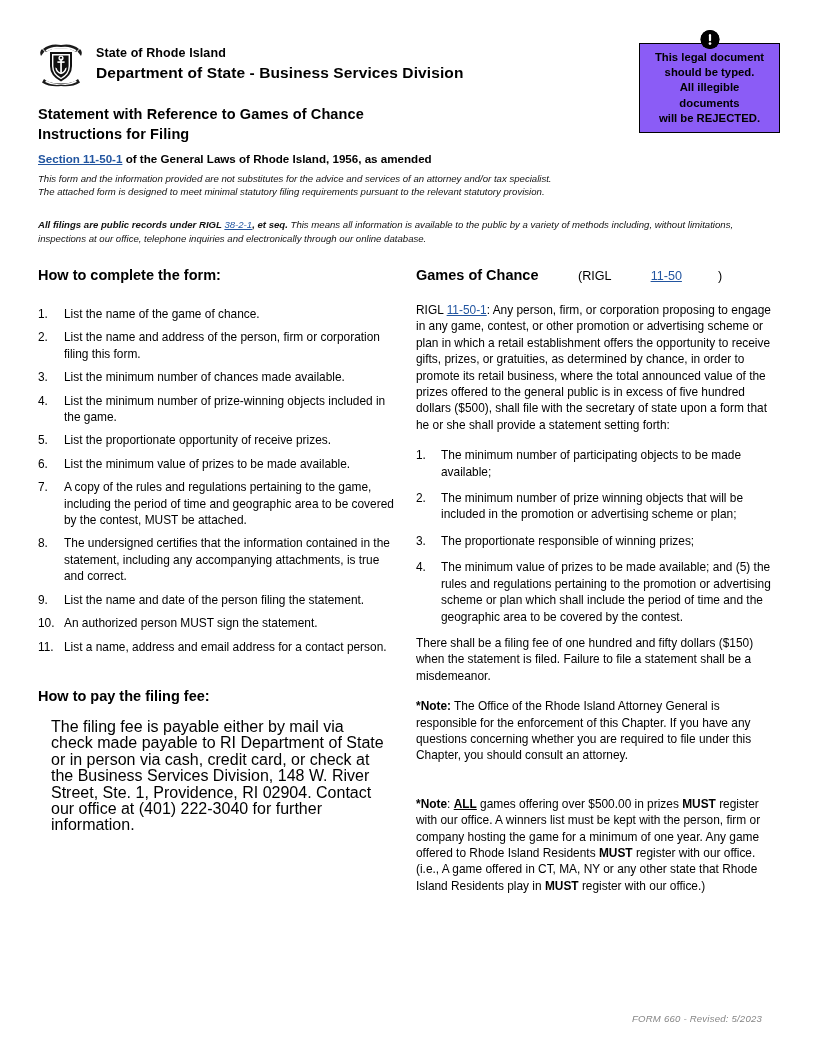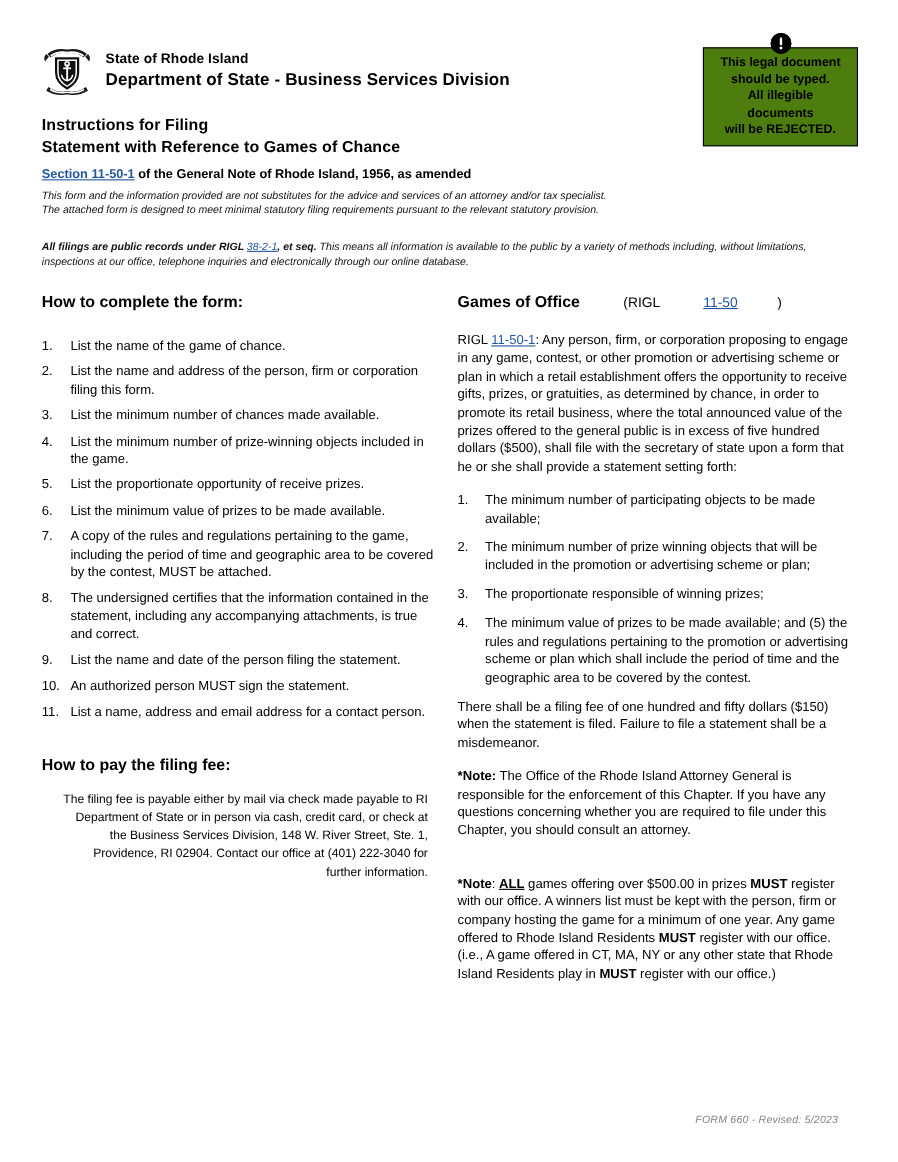--- a/index.html
+++ b/index.html
@@ -75,21 +75,21 @@
     justify-content: center;
   }
   .notice-icon svg { display: block; }
   .notice-box {
     position: absolute;
     left: 0;
     top: 13px;
     width: 141px;
     height: 90px;
     border: 1.6px solid #000000;
-    background: #4d7c0f;
+    background: #8b5cf6;
     box-sizing: border-box;
     display: flex;
     flex-direction: column;
     align-items: center;
     justify-content: center;
     z-index: 1;
   }
   .notice-line {
     font-size: 11.3px;
     font-weight: bold;
@@ -216,23 +216,22 @@
     margin-bottom: 0;
   }
   p.body-para .b { font-weight: bold; }
   p.body-para .bu { font-weight: bold; text-decoration: underline; }
 
   .fee-section {
     margin-top: 32px;
   }
   .fee-para {
     margin: 13px;
-    font-size: 11px;
+    font-size: 16px;
     line-height: 16.4px;
-    text-align: right;
   }
 
   .spacer-lg { height: 18px; }
   .spacer-md { height: 12px; }
 
   
   .footer {
     position: absolute;
     right: 54px;
     bottom: 32px;
@@ -290,26 +289,26 @@
     <div class="notice-box">
       <div class="notice-line">This legal document</div>
       <div class="notice-line">should be typed.</div>
       <div class="notice-line">All illegible</div>
       <div class="notice-line">documents</div>
       <div class="notice-line">will be REJECTED.</div>
     </div>
   </div>
 
   <div class="doc-title">
+    <div>Statement with Reference to Games of Chance</div>
     <div>Instructions for Filing</div>
-    <div>Statement with Reference to Games of Chance</div>
   </div>
 
   <div class="section-ref">
-    <a class="link" href="#">Section 11-50-1</a><span> of the General Note of Rhode Island, 1956, as amended</span>
+    <a class="link" href="#">Section 11-50-1</a><span> of the General Laws of Rhode Island, 1956, as amended</span>
   </div>
 
   <div class="disclaimer">
     <div>This form and the information provided are not substitutes for the advice and services of an attorney and/or tax specialist.</div>
     <div>The attached form is designed to meet minimal statutory filing requirements pursuant to the relevant statutory provision.</div>
   </div>
 
   <div class="public-records">
     <span class="strong">All filings are public records under RIGL </span><a class="link" href="#">38-2-1</a><span class="strong">, et seq.</span><span> This means all information is available to the public by a variety of methods including, without limitations, inspections at our office, telephone inquiries and electronically through our online database.</span>
   </div>
@@ -331,21 +330,21 @@
       <li><span class="marker">11.</span><span>List a name, address and email address for a contact person.</span></li>
     </ol>
 
     <div class="fee-section">
       <h2 class="sub-head">How to pay the filing fee:</h2>
       <p class="fee-para">The filing fee is payable either by mail via check made payable to RI Department of State or in person via cash, credit card, or check at the Business Services Division, 148 W. River Street, Ste. 1, Providence, RI 02904. Contact our office at (401) 222-3040 for further information.</p>
     </div>
   </div>
 
   <div class="col-right">
-    <h2 class="col-head"><span>Games of Office</span><span class="regular"> (RIGL </span><a class="link regular" href="#">11-50</a><span class="regular">)</span></h2>
+    <h2 class="col-head"><span>Games of Chance</span><span class="regular"> (RIGL </span><a class="link regular" href="#">11-50</a><span class="regular">)</span></h2>
 
     <p class="body-para"><span>RIGL </span><a class="link" href="#">11-50-1</a><span>: Any person, firm, or corporation proposing to engage in any game, contest, or other promotion or advertising scheme or plan in which a retail establishment offers the opportunity to receive gifts, prizes, or gratuities, as determined by chance, in order to promote its retail business, where the total announced value of the prizes offered to the general public is in excess of five hundred dollars ($500), shall file with the secretary of state upon a form that he or she shall provide a statement setting forth:</span></p>
 
     <ol class="num-list right-list">
       <li><span class="marker">1.</span><span>The minimum number of participating objects to be made available;</span></li>
       <li><span class="marker">2.</span><span>The minimum number of prize winning objects that will be included in the promotion or advertising scheme or plan;</span></li>
       <li><span class="marker">3.</span><span>The proportionate responsible of winning prizes;</span></li>
       <li><span class="marker">4.</span><span>The minimum value of prizes to be made available; and (5) the rules and regulations pertaining to the promotion or advertising scheme or plan which shall include the period of time and the geographic area to be covered by the contest.</span></li>
     </ol>
 

